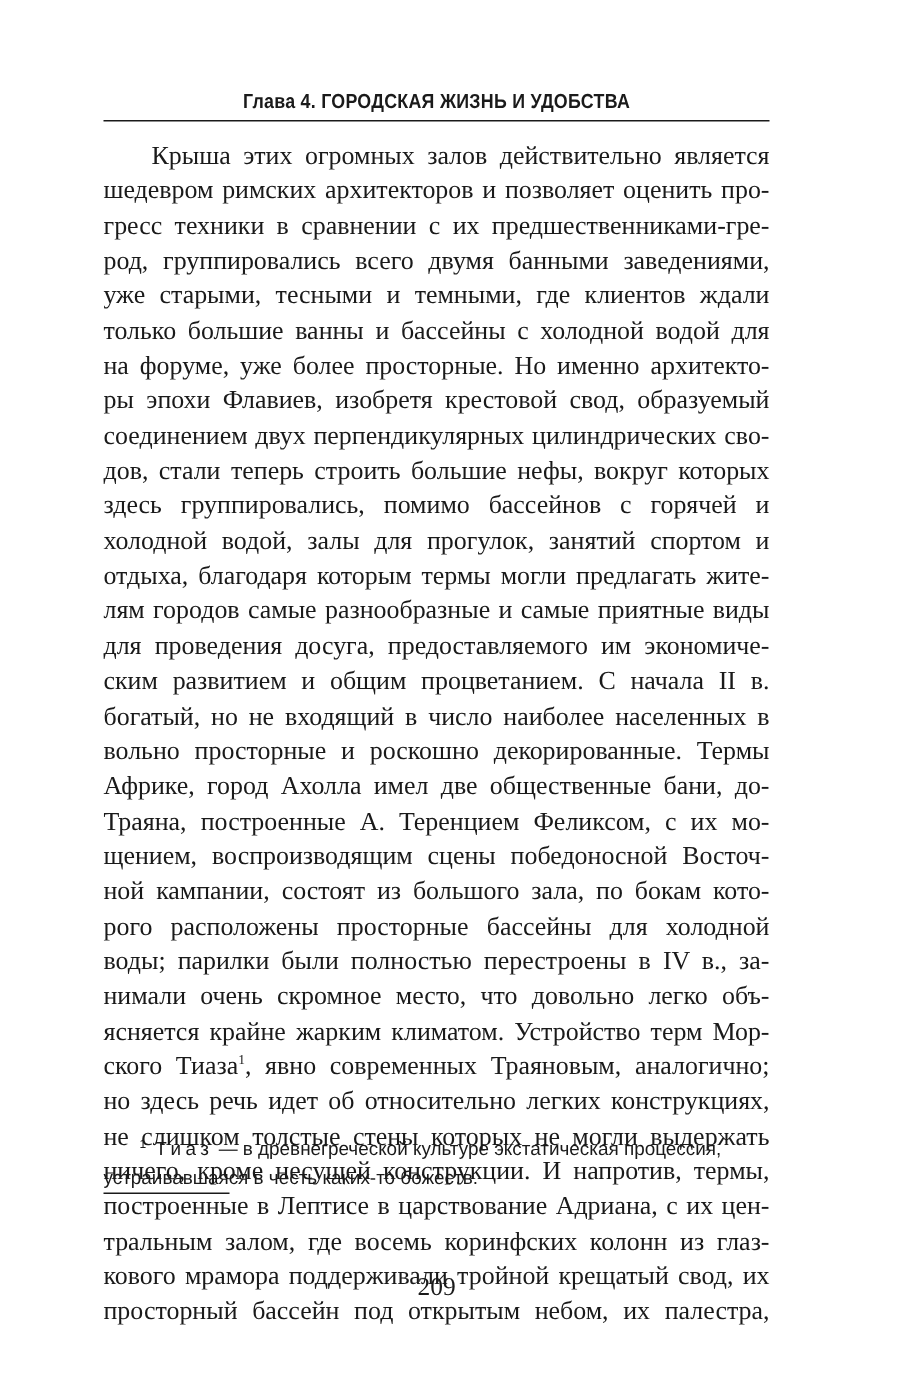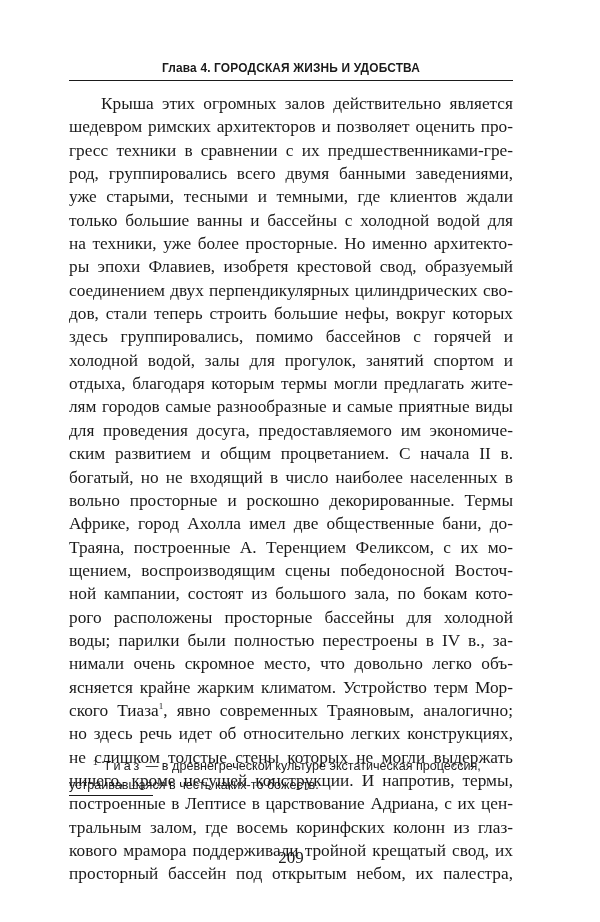--- a/index.html
+++ b/index.html
@@ -53,21 +53,21 @@
 <div class="running-head">Глава 4. ГОРОДСКАЯ ЖИЗНЬ И УДОБСТВА</div>
 <div class="head-rule"></div>
 
 <div class="body-text">
   <span class="line indent">Крыша этих огромных залов действительно является</span>
   <span class="line">шедевром римских архитекторов и позволяет оценить про-</span>
   <span class="line">гресс техники в сравнении с их предшественниками-гре-</span>
   <span class="line">род, группировались всего двумя банными заведениями,</span>
   <span class="line">уже старыми, тесными и темными, где клиентов ждали</span>
   <span class="line">только большие ванны и бассейны с холодной водой для</span>
-  <span class="line">на техники, уже более просторные. Но именно архитекто-</span>
+  <span class="line">на форуме, уже более просторные. Но именно архитекто-</span>
   <span class="line">ры эпохи Флавиев, изобретя крестовой свод, образуемый</span>
   <span class="line">соединением двух перпендикулярных цилиндрических сво-</span>
   <span class="line">дов, стали теперь строить большие нефы, вокруг которых</span>
   <span class="line">здесь группировались, помимо бассейнов с горячей и</span>
   <span class="line">холодной водой, залы для прогулок, занятий спортом и</span>
   <span class="line">отдыха, благодаря которым термы могли предлагать жите-</span>
   <span class="line">лям городов самые разнообразные и самые приятные виды</span>
   <span class="line">для проведения досуга, предоставляемого им экономиче-</span>
   <span class="line">ским развитием и общим процветанием. С начала II в.</span>
   <span class="line">богатый, но не входящий в число наиболее населенных в</span>

